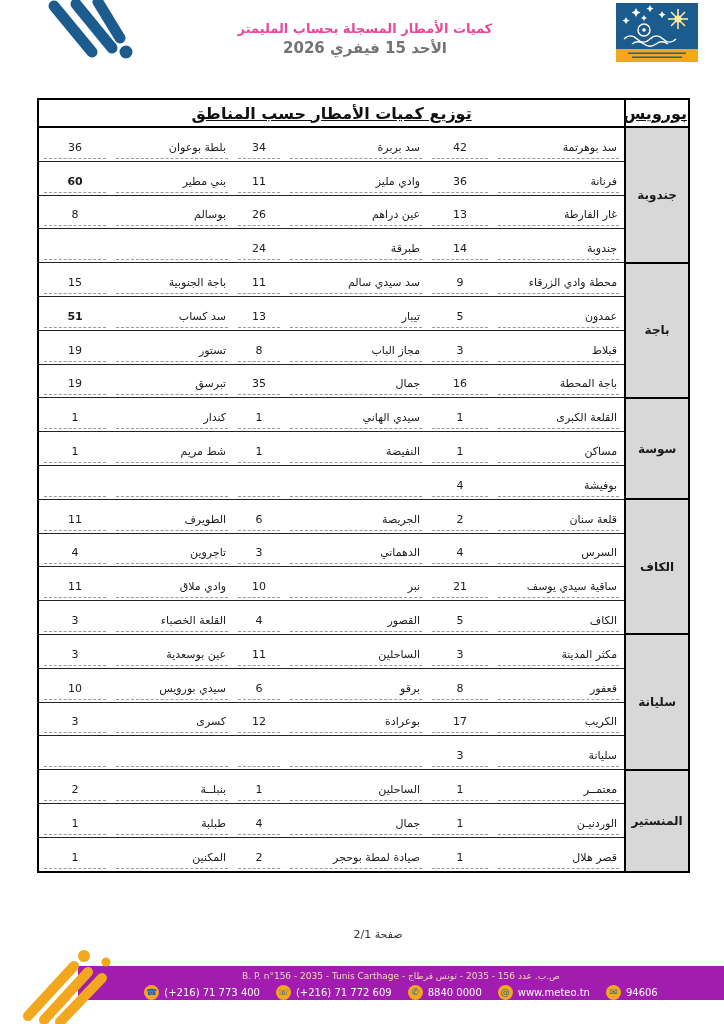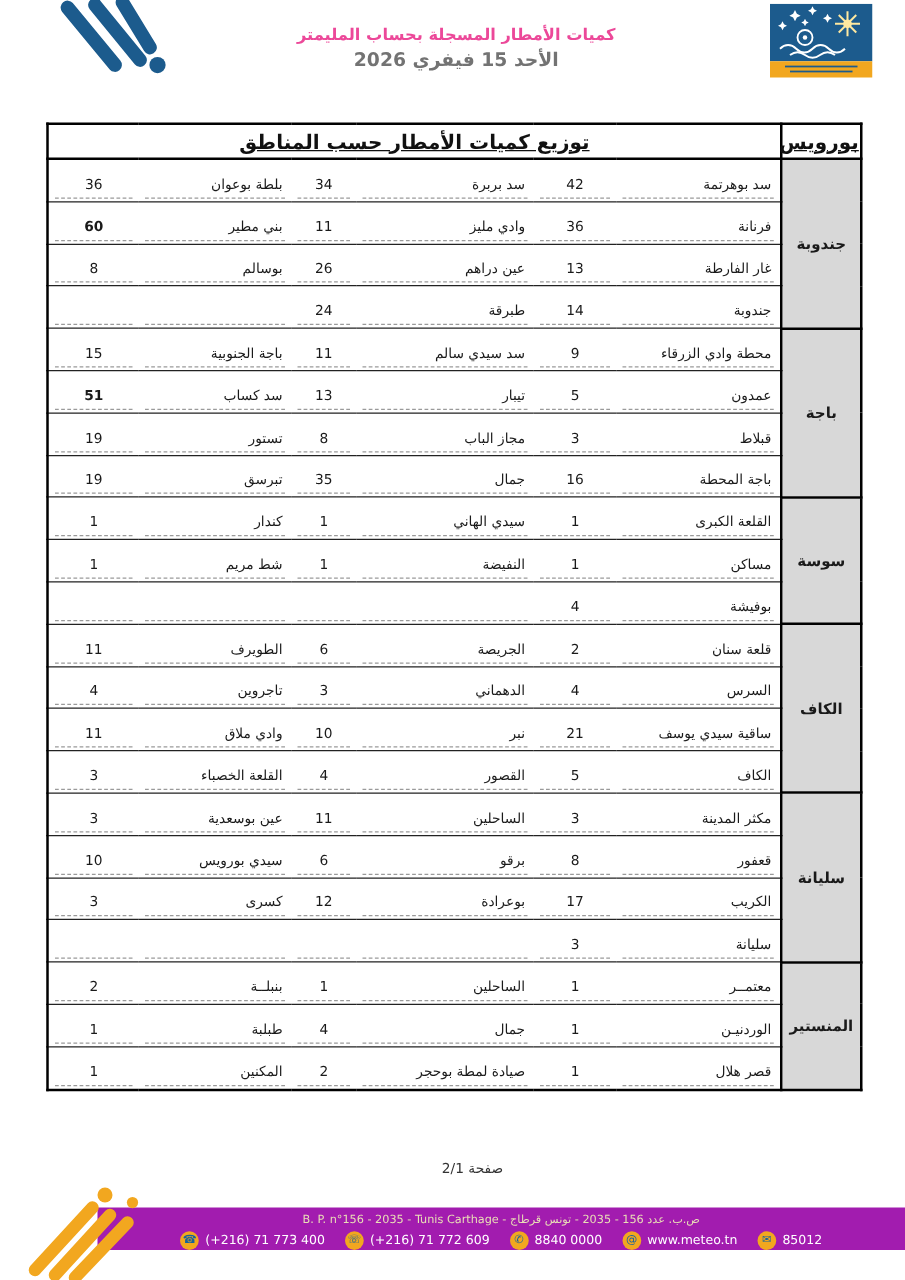--- a/index.html
+++ b/index.html
@@ -589,16 +589,16 @@
       <span class="contact">
         <span class="icon-circle">✆</span>
         <span>8840 0000</span>
       </span>
       <span class="contact">
         <span class="icon-circle">@</span>
         <span>www.meteo.tn</span>
       </span>
       <span class="contact">
         <span class="icon-circle">✉</span>
-        <span>85012</span>
+        <span>94606</span>
       </span>
     </div>
 </div>
 
 </body></html>

